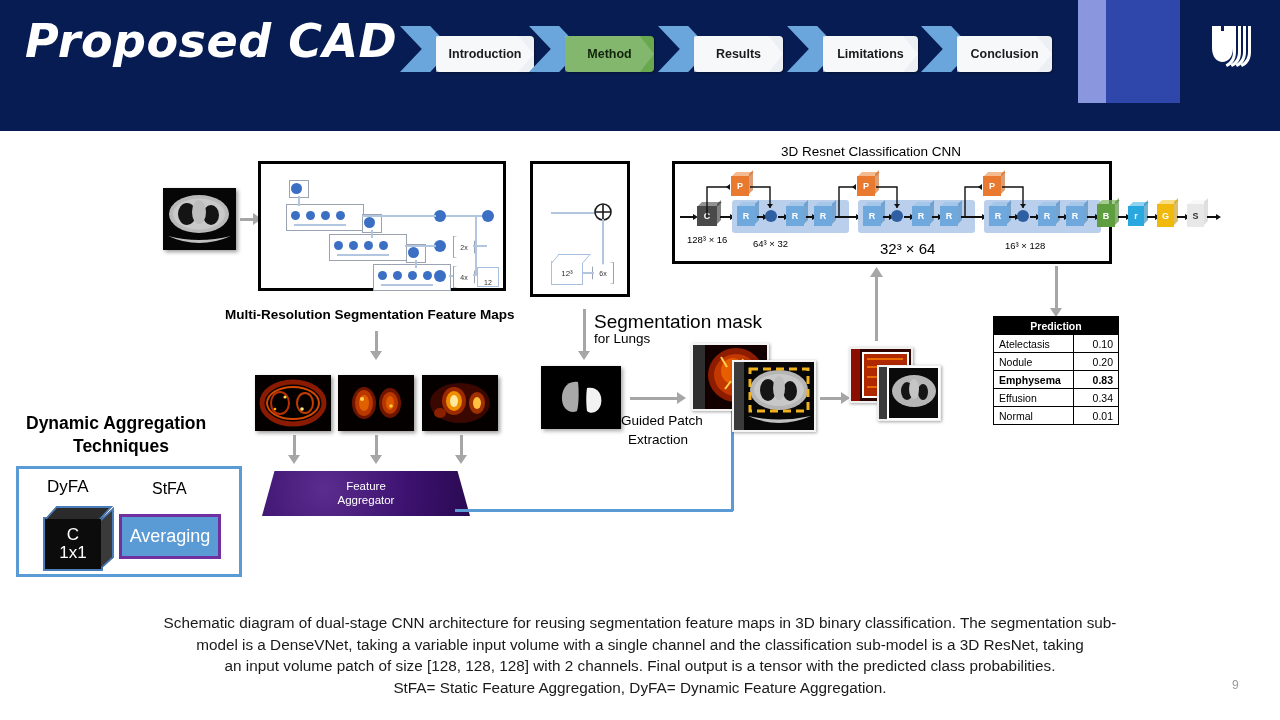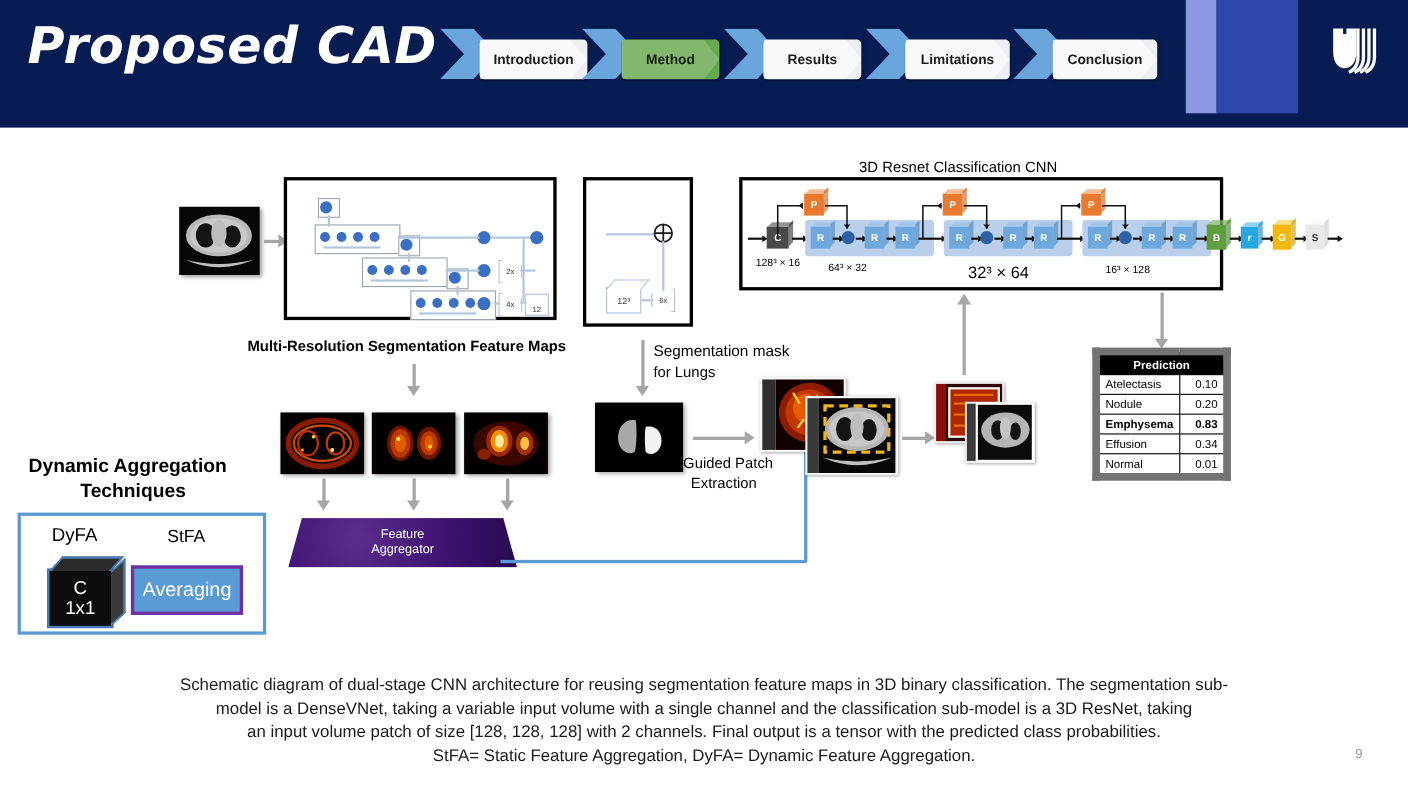--- a/index.html
+++ b/index.html
@@ -1,19 +1,19 @@
 <!DOCTYPE html>
 <html><head>
 <meta charset="utf-8">
 <style>
   html,body{margin:0;padding:0;}
   body{width:1280px;height:720px;background:#ffffff;font-family:"Liberation Sans",sans-serif;overflow:hidden;position:relative;}
 
   
-  .header{position:absolute;left:0;top:0;width:1280px;height:116px;background:#071c52;}
+  .header{position:absolute;left:0;top:0;width:1280px;height:131px;background:#071c52;}
   .hdr-accent1{position:absolute;left:1078px;top:0;width:28px;height:103px;background:#8a96dd;}
   .hdr-accent2{position:absolute;left:1106px;top:0;width:74px;height:103px;background:#2f47ab;}
   .slide-title{position:absolute;left:25px;top:14px;font-style:italic;font-weight:700;
     font-size:46px;color:#ffffff;letter-spacing:.5px;font-family:"DejaVu Sans",sans-serif;}
 
   .nav{position:absolute;left:400px;top:26px;height:56px;}
   .navitem{position:absolute;top:0;height:56px;}
   .chev{position:absolute;left:0;top:0;width:52px;height:46px;background:#6aa5db;
     clip-path:polygon(0 0,58% 0,100% 50%,58% 100%,0 100%,42% 50%);}
   .navbox{position:absolute;top:10px;height:36px;border-radius:4px;background:#eceff4;
@@ -64,21 +64,21 @@
     transform:skewX(-45deg);opacity:.75;}
   .cube .side{position:absolute;right:-4px;top:-4px;width:4px;height:100%;
     transform:skewY(-45deg);opacity:.6;}
   .res-group{position:absolute;background:#b9cfeb;border-radius:3px;}
   .blk-arrow{position:absolute;height:1.5px;background:#111;}
   .blk-arrow::after{content:"";position:absolute;right:-4px;top:-2.5px;width:0;height:0;
     border-top:3px solid transparent;border-bottom:3px solid transparent;border-left:5px solid #111;}
   .sum-dot{position:absolute;border-radius:50%;background:#2e5fa3;}
 
   
-  .ptable{position:absolute;border:7px solid #737373;background:#fff;border-collapse:collapse;}
+  .ptable{position:absolute;border:1px solid #737373;background:#fff;border-collapse:collapse;}
   .ptable td{border:1px solid #000;font-size:10.5px;padding:2.5px 5px;color:#000;}
   .ptable .hdr{background:#000;color:#fff;text-align:center;font-weight:700;font-size:10.5px;}
   .ptable .val{text-align:right;width:34px;}
   .ptable .hi{font-weight:700;}
 
   
   .fa-box{position:absolute;border:3px solid #5b9bd5;background:#fff;box-sizing:border-box;}
   .cube3d{position:absolute;background:#0c0c0c;border:2px solid #4a7ebb;
     display:flex;flex-direction:column;align-items:center;justify-content:center;
     color:#fff;font-size:17px;line-height:1.05;}
@@ -253,21 +253,21 @@
     </div>
     <div class="dv-line" style="left:48px;top:108px;width:13px;"></div>
     <div style="position:absolute;left:18px;top:97px;width:30px;height:22px;border:1.2px solid #a8c0dd;background:#fff;
                 font-size:8px;color:#333;display:flex;align-items:center;justify-content:center;">
       <span>12³</span>
     </div>
     <div style="position:absolute;left:22px;top:90px;width:30px;height:8px;border:1.2px solid #a8c0dd;border-bottom:none;
                 background:#fff;transform:skewX(-40deg);"></div>
   </div>
   <div style="position:absolute;left:583px;top:206px;width:3px;height:44px;background:#a6a6a6;"></div>
-  <div class="lbl" style="left:594px;top:208px;font-size:14px;">Segmentation mask</div>
+  <div class="lbl" style="left:594px;top:208px;font-size:19px;">Segmentation mask</div>
   <div class="lbl" style="left:594px;top:228px;font-size:13.5px;">for Lungs</div>
   <div class="arrow-head-d" style="left:578px;top:248px;"></div>
 
   <div class="lbl" style="left:781px;top:41px;font-size:13.5px;">3D Resnet Classification CNN</div>
   <div class="panel" style="left:672px;top:58px;width:440px;height:103px;">
 
     <div class="blk-arrow" style="left:5px;top:52px;width:14px;"></div>
     <div class="cube" style="left:22px;top:42px;width:20px;height:20px;background:#4a4a4a;">
       <div class="top" style="background:#6d6d6d;"></div>
       <div class="side" style="background:#2f2f2f;"></div>

